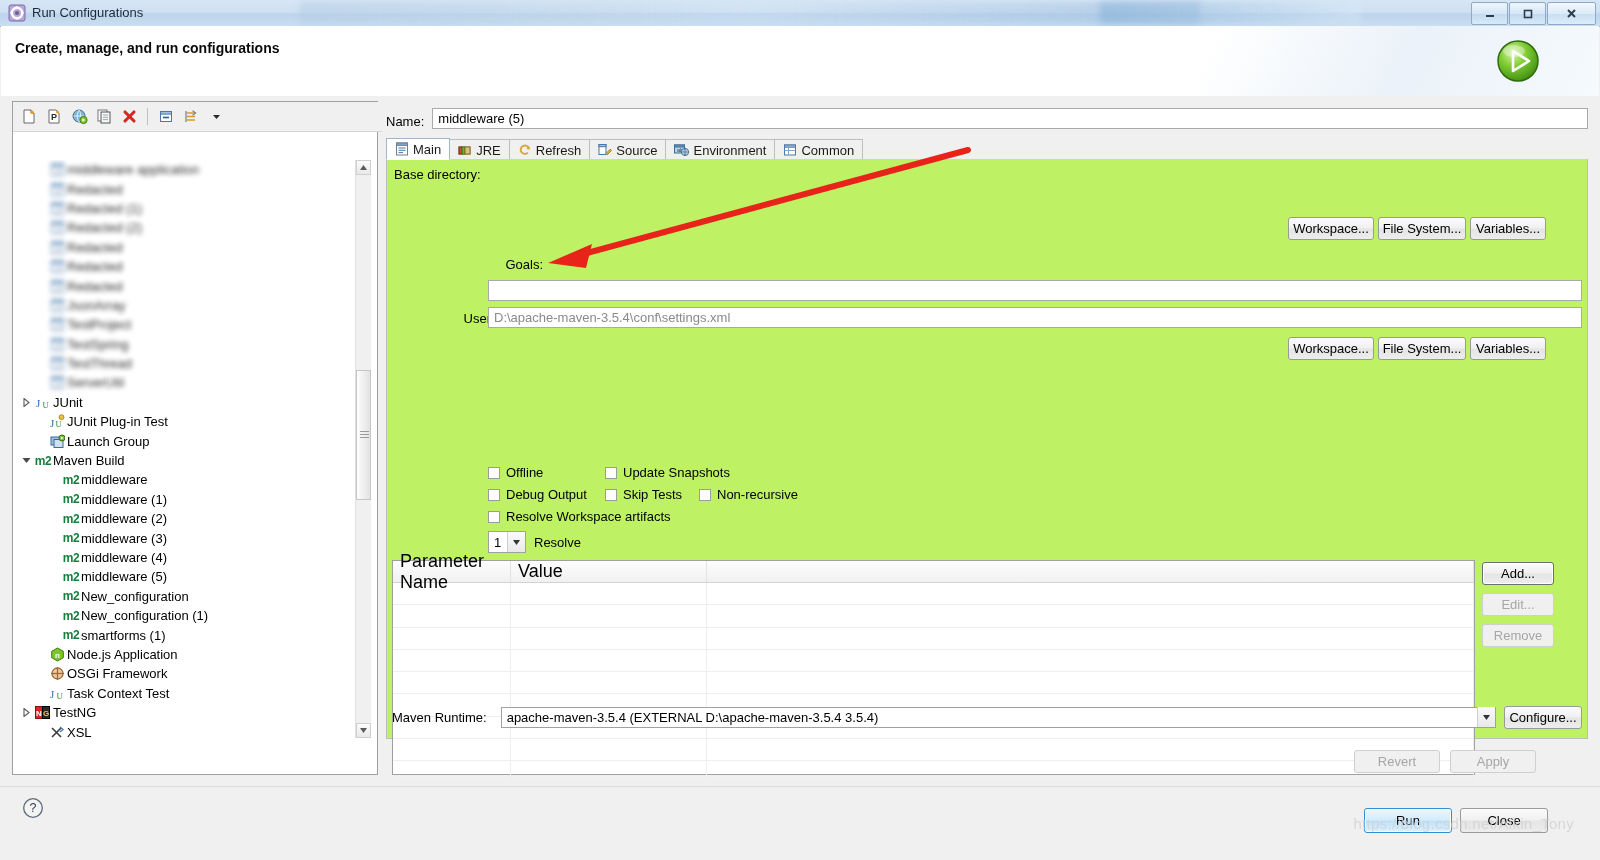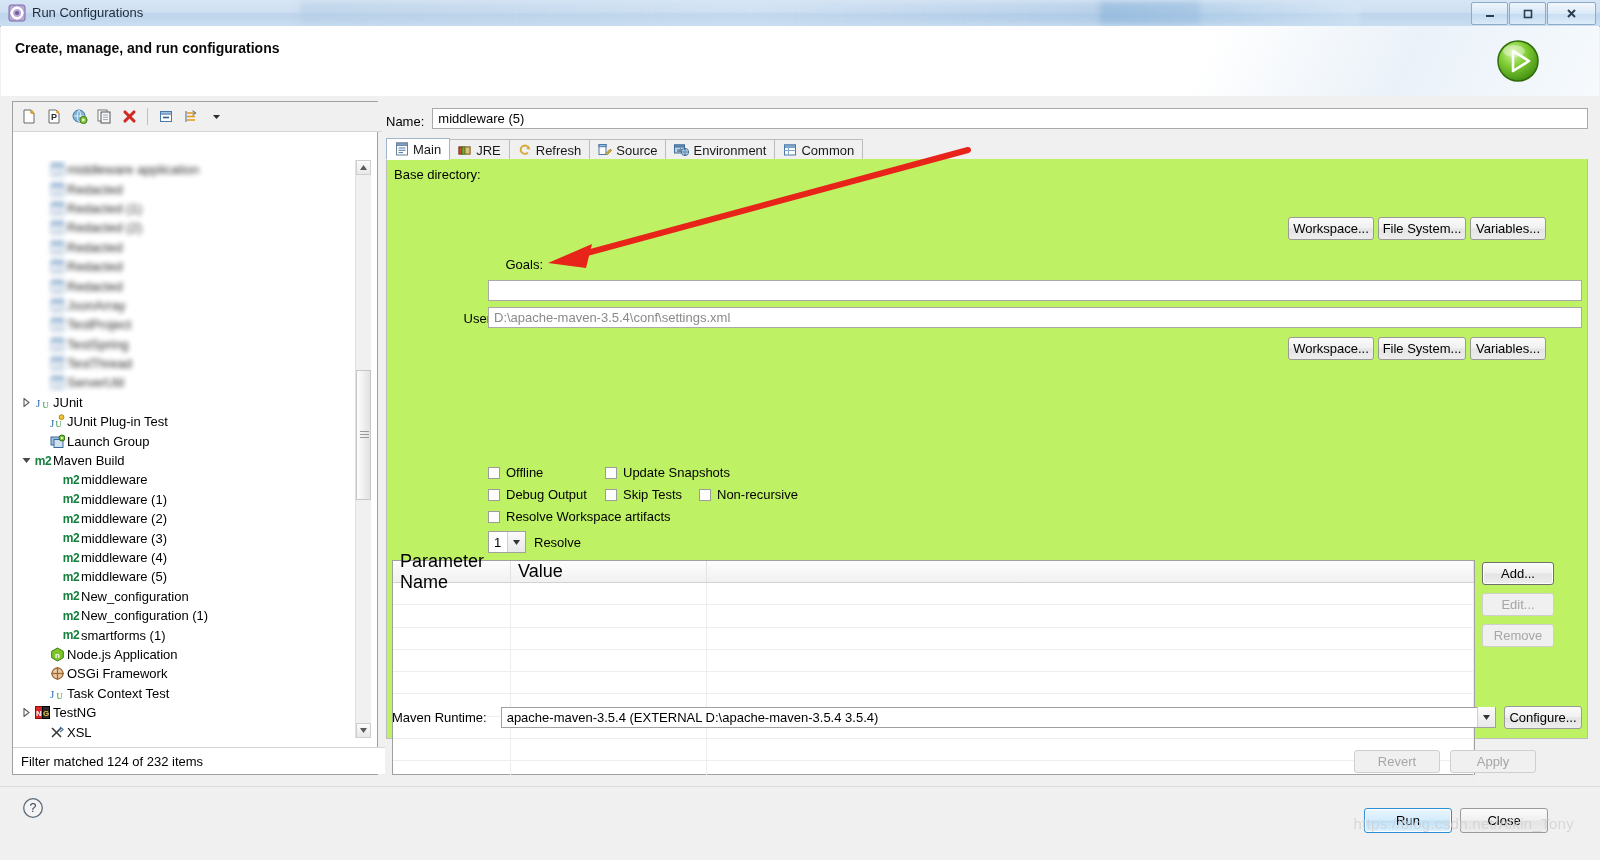--- a/index.html
+++ b/index.html
@@ -644,21 +644,20 @@
             <div class="sb-grip"></div>
           </div>
           <div class="sb-arrow bot">
             <svg width="7" height="5" viewBox="0 0 7 5">
                 <polygon points="0,0 7,0 3.5,5" fill="#5a5a5a"></polygon>
               </svg>
           </div>
         </div>
       </div>
 
-      <div class="lp-status">Filter matched 124 of 232 items</div>
     </div>
 
     <div class="rightpanel">
 
       <div class="namerow">
         <span class="namelabel">Name:</span>
         <input class="nameinput" type="text" value="middleware (5)" style="">
       </div>
 
       <div class="tabs" id="tabs">

